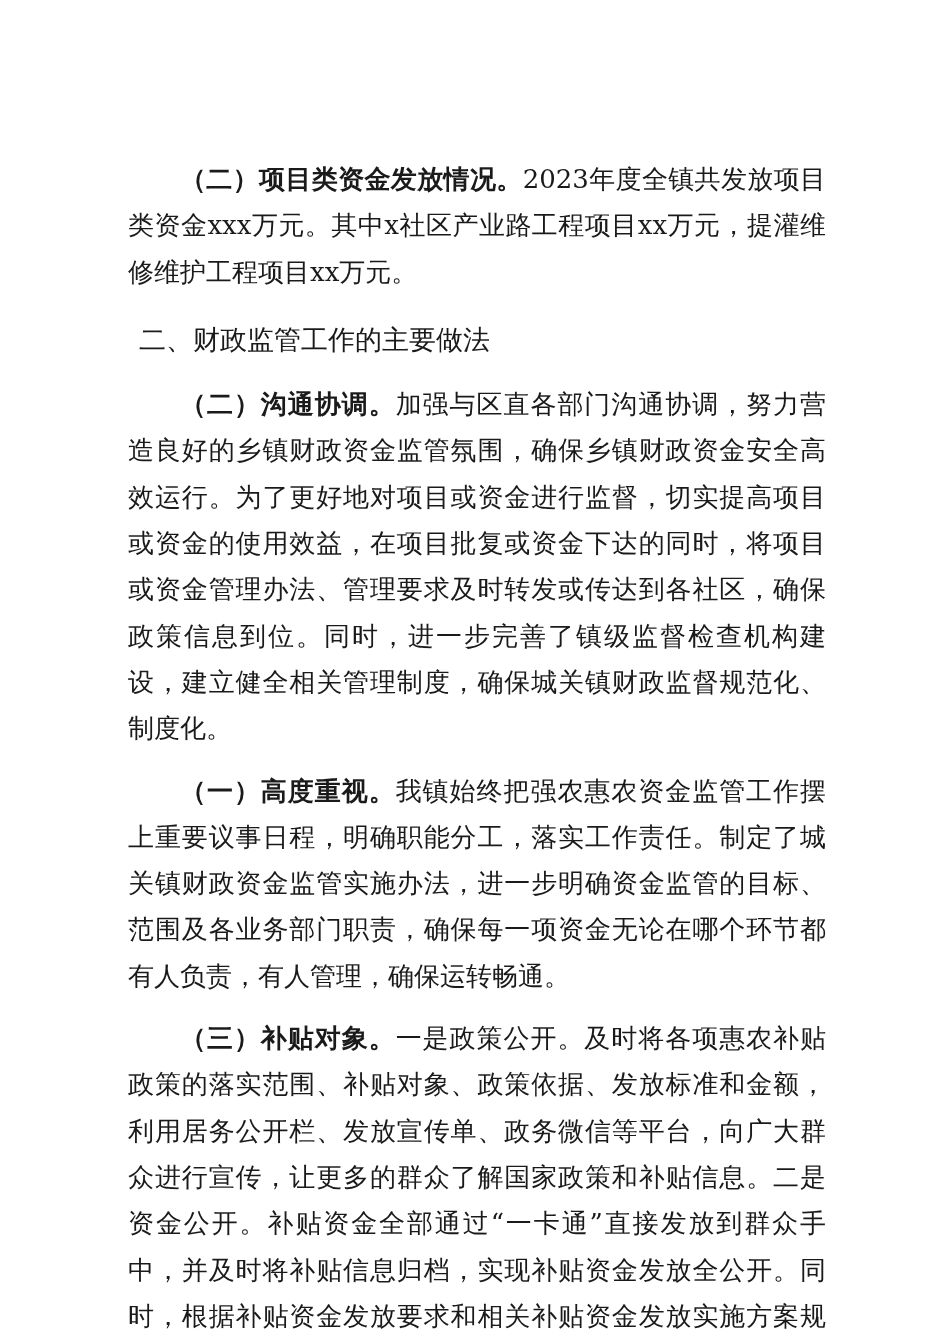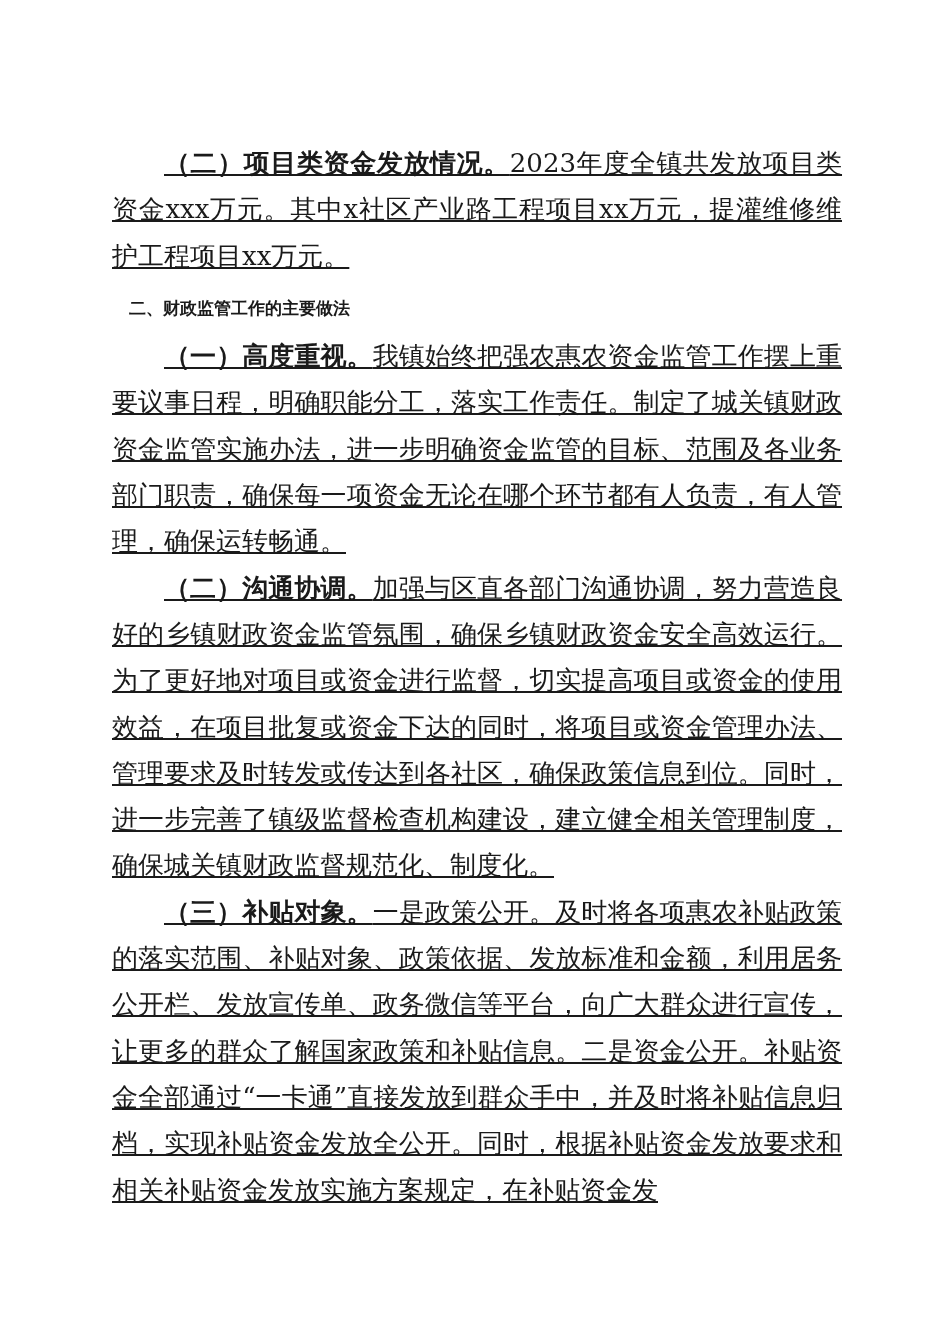--- a/index.html
+++ b/index.html
@@ -3,26 +3,26 @@
 <meta charset="utf-8">
 <style>
   html, body { margin: 0; padding: 0; background: #ffffff; }
   body { width: 950px; height: 1344px; position: relative; overflow: hidden; }
   .page {
     position: absolute; left: 112px; top: 140px; width: 730px;
     font-family: "DejaVu Serif", "Liberation Serif", serif;
     font-size: 26px; line-height: 46.3px; color: #1a1a1a;
     text-align: justify; text-justify: inter-character;
   }
-  .para { margin: 0; text-indent: 2em; text-decoration: underline; }
-  .heading { margin: 0; text-indent: 1em; font-family: "DejaVu Sans", "Liberation Sans", sans-serif; font-weight: bold; font-size: 17px; padding-top: 6px; padding-bottom: 2px; }
+  .para { margin: 16px; text-indent: 2em; }
+  .heading { margin: 0; text-indent: 1em; font-family: "DejaVu Sans", "Liberation Sans", sans-serif; font-weight: normal; font-size: 27px; padding-top: 6px; padding-bottom: 2px; }
   .lead { font-weight: bold; }
 </style>
 </head>
 <body>
 
 <div class="page">
   <p class="para"><span class="lead">（二）项目类资金发放情况。</span><span>2023年度全镇共发放项目类资金xxx万元。其中x社区产业路工程项目xx万元，提灌维修维护工程项目xx万元。</span></p>
   <p class="heading">二、财政监管工作的主要做法</p>
+  <p class="para"><span class="lead">（二）沟通协调。</span><span>加强与区直各部门沟通协调，努力营造良好的乡镇财政资金监管氛围，确保乡镇财政资金安全高效运行。为了更好地对项目或资金进行监督，切实提高项目或资金的使用效益，在项目批复或资金下达的同时，将项目或资金管理办法、管理要求及时转发或传达到各社区，确保政策信息到位。同时，进一步完善了镇级监督检查机构建设，建立健全相关管理制度，确保城关镇财政监督规范化、制度化。</span></p>
   <p class="para"><span class="lead">（一）高度重视。</span><span>我镇始终把强农惠农资金监管工作摆上重要议事日程，明确职能分工，落实工作责任。制定了城关镇财政资金监管实施办法，进一步明确资金监管的目标、范围及各业务部门职责，确保每一项资金无论在哪个环节都有人负责，有人管理，确保运转畅通。</span></p>
-  <p class="para"><span class="lead">（二）沟通协调。</span><span>加强与区直各部门沟通协调，努力营造良好的乡镇财政资金监管氛围，确保乡镇财政资金安全高效运行。为了更好地对项目或资金进行监督，切实提高项目或资金的使用效益，在项目批复或资金下达的同时，将项目或资金管理办法、管理要求及时转发或传达到各社区，确保政策信息到位。同时，进一步完善了镇级监督检查机构建设，建立健全相关管理制度，确保城关镇财政监督规范化、制度化。</span></p>
   <p class="para"><span class="lead">（三）补贴对象。</span><span>一是政策公开。及时将各项惠农补贴政策的落实范围、补贴对象、政策依据、发放标准和金额，利用居务公开栏、发放宣传单、政务微信等平台，向广大群众进行宣传，让更多的群众了解国家政策和补贴信息。二是资金公开。补贴资金全部通过“一卡通”直接发放到群众手中，并及时将补贴信息归档，实现补贴资金发放全公开。同时，根据补贴资金发放要求和相关补贴资金发放实施方案规定，在补贴资金发</span></p>
 </div>
 
 </body></html>

